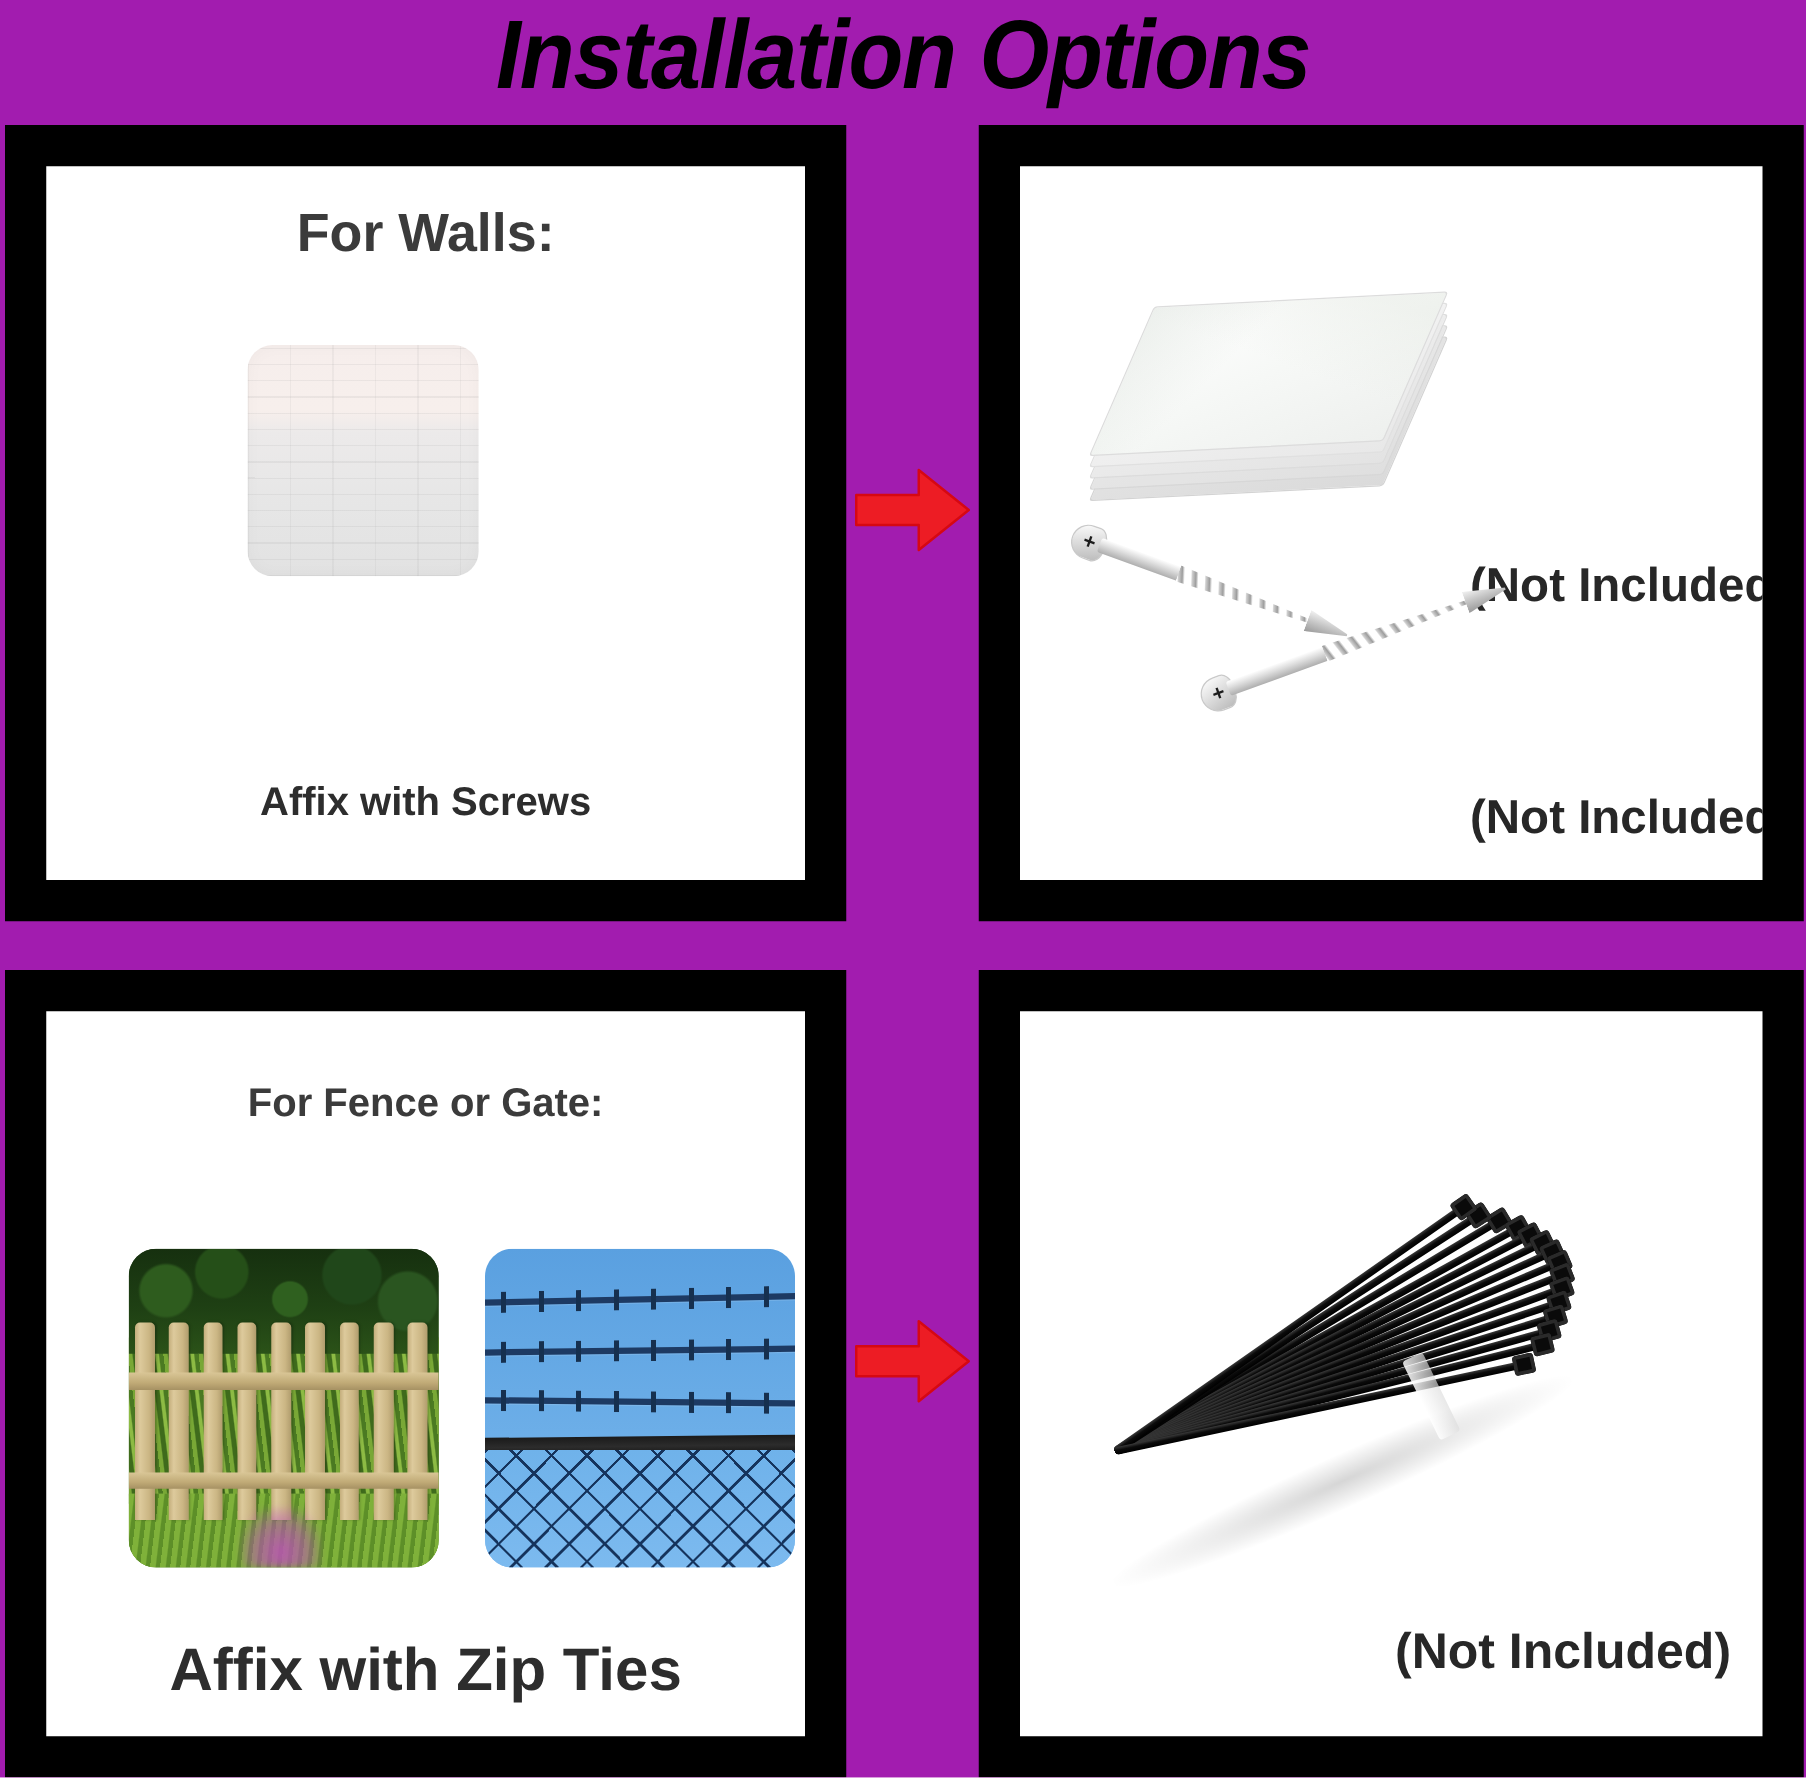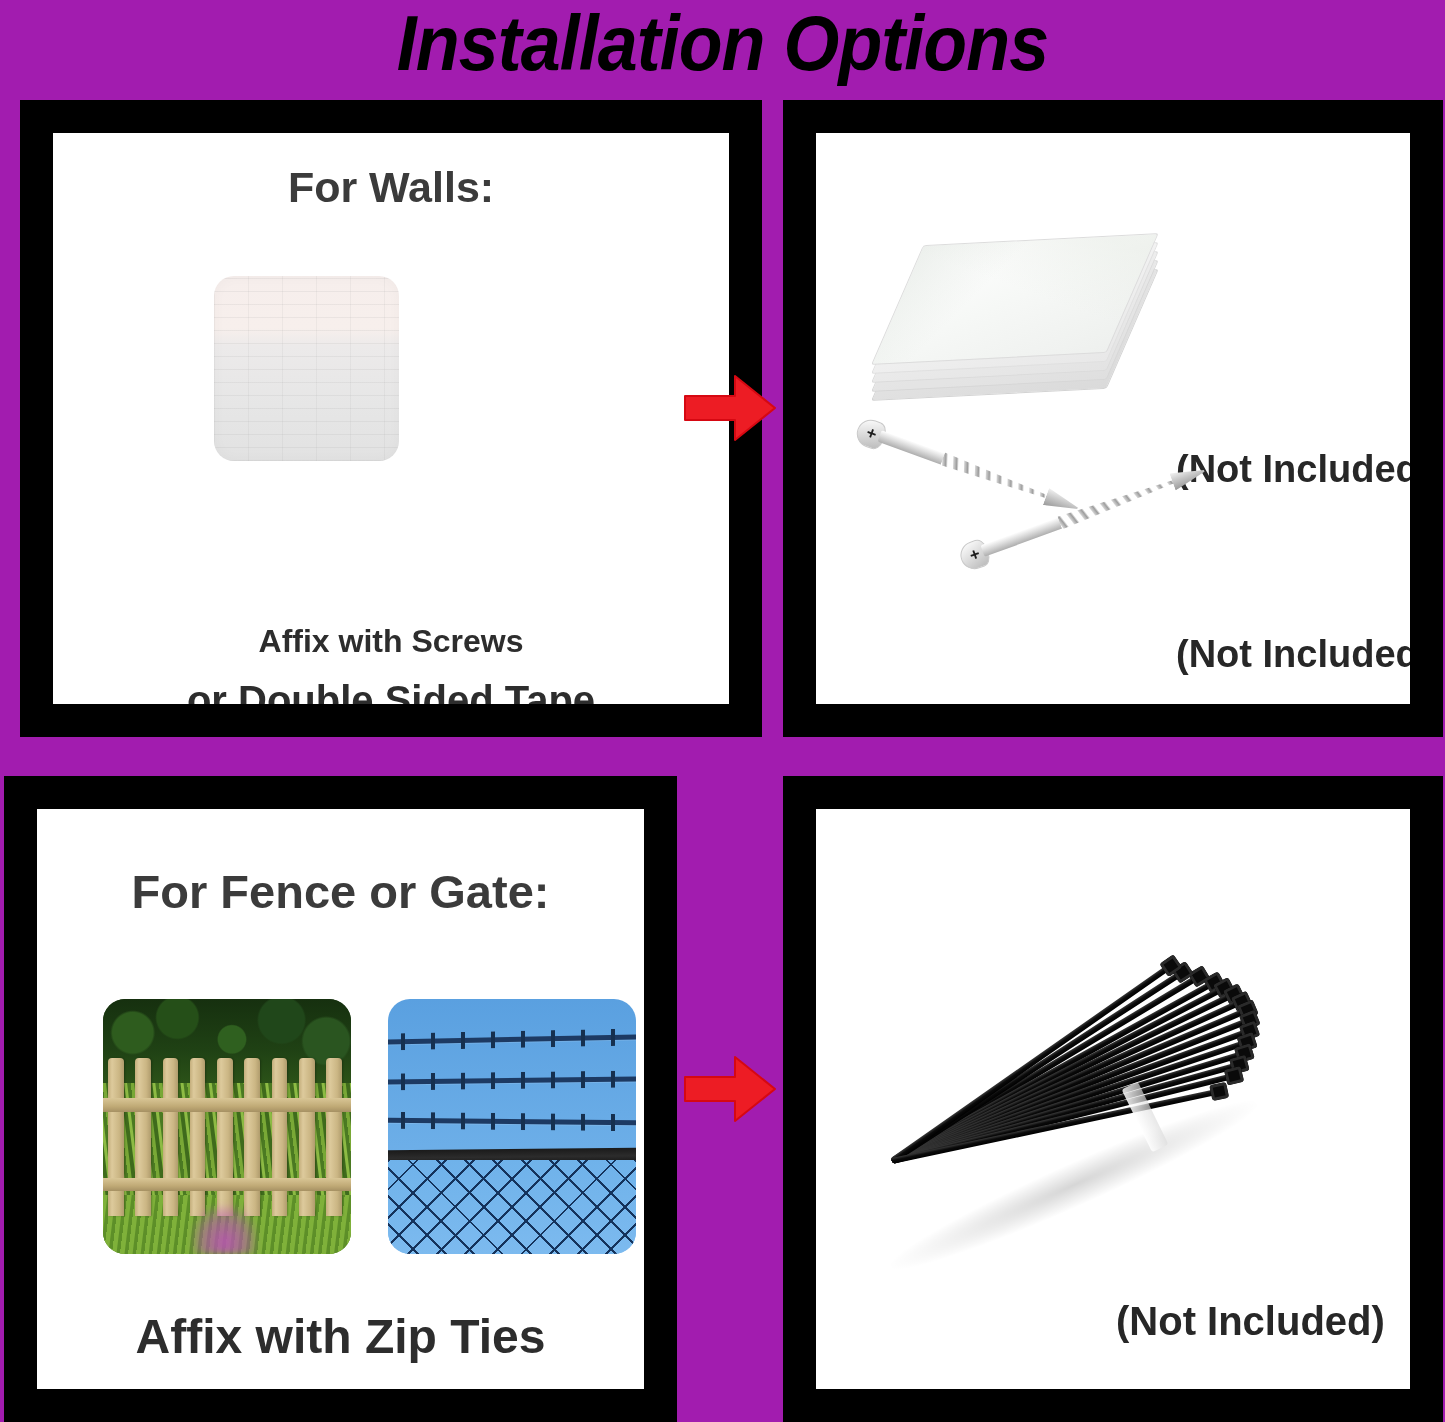--- a/index.html
+++ b/index.html
@@ -42,21 +42,21 @@
     position: absolute;
     background: #000000;
     box-sizing: border-box;
   }
   .panel-inner {
     position: absolute;
     inset: 33px;
     background: #ffffff;
     overflow: hidden;
   }
-  #panel-tl { left: 20px;   top: 100px;  width: 742px; height: 637px; }
+  #panel-tl { left: 4px;   top: 100px;  width: 673px; height: 637px; }
   #panel-tr { left: 783px; top: 100px;  width: 660px; height: 637px; }
   #panel-bl { left: 4px;   top: 776px;  width: 673px; height: 646px; }
   #panel-br { left: 783px; top: 776px;  width: 660px; height: 646px; }
 
   
   .panel-heading {
     position: absolute;
     left: 0;
     width: 100%;
     text-align: center;
@@ -77,21 +77,21 @@
     position: absolute;
     font-weight: bold;
     color: #272727;
     white-space: nowrap;
   }
 
   #heading-walls { top: 30px;  font-size: 43px; }
   #cap-walls-1   { top: 490px; font-size: 32px; }
   #cap-walls-2   { top: 545px; font-size: 40px; }
 
-  #heading-fence { top: 55px;  font-size: 47px; }
+  #heading-fence { top: 55px;  font-size: 32px; }
   #cap-fence     { top: 500px; font-size: 48px; }
 
   #ni-tape   { left: 360px; top: 315px; font-size: 38px; }
   #ni-screw  { left: 360px; top: 500px; font-size: 38px; }
   #ni-ties   { left: 300px; top: 490px; font-size: 40px; }
 
   
   .arrow {
     position: absolute;
   }
@@ -412,21 +412,20 @@
   <div id="title">Installation Options</div>
 
   <div class="panel" id="panel-tl">
     <div class="panel-inner">
 
       <div class="panel-heading" id="heading-walls">For Walls:</div>
 
       <div id="wall-swatch"></div>
 
       <div class="caption" id="cap-walls-1">Affix with Screws</div>
-      <div class="caption" id="cap-walls-2">or Double Sided Tape</div>
     </div>
   </div>
 
   <div class="panel" id="panel-tr">
     <div class="panel-inner">
 
       <div id="tape-stack">
         <div class="tape-layer" id="tape-l1"></div>
         <div class="tape-layer" id="tape-l2"></div>
         <div class="tape-layer" id="tape-l3"></div>

